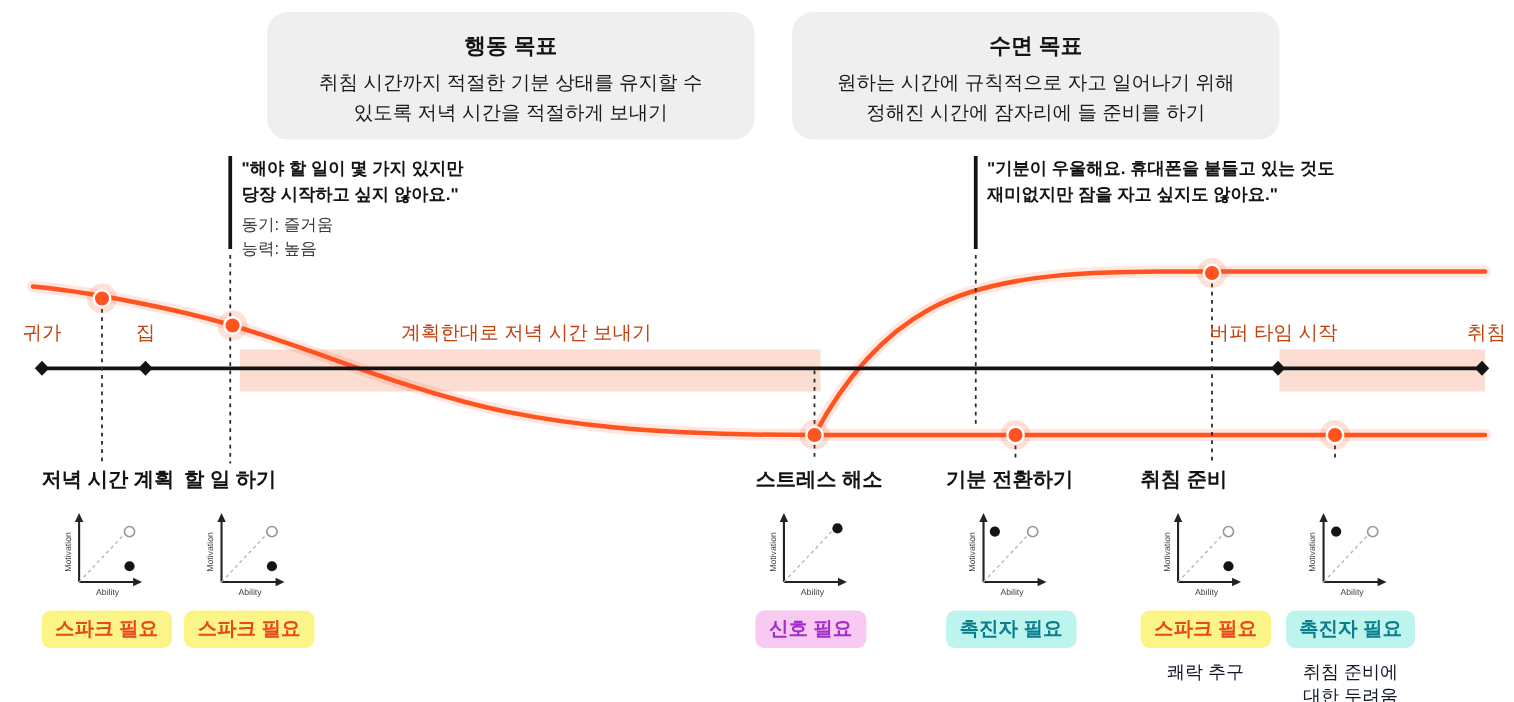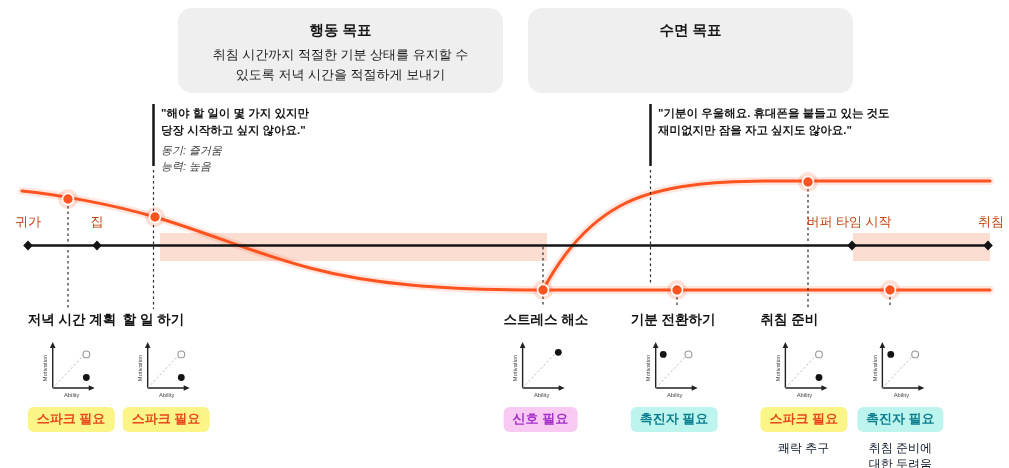--- a/index.html
+++ b/index.html
@@ -18,21 +18,21 @@
 
   
   .goal-box{position:absolute;top:8px;width:325px;height:85px;background:var(--goal-card-bg);
     border-radius:14px;text-align:center;box-sizing:border-box;padding:13px 14px 0;}
   .goal-title{font-size:14.5px;font-weight:bold;margin-bottom:5px;}
   .goal-body{font-size:13px;line-height:1.5;color:#1a1a1a;}
 
   
   .annotation{position:absolute;top:105px;}
   .quote{font-size:11.5px;font-weight:bold;line-height:1.45;color:#141414;}
-  .meta{font-size:11px;line-height:1.42;color:#3a3a3a;margin-top:5px;font-style:italic;}
+  .meta{font-size:11px;line-height:1.42;color:#3a3a3a;margin-top:5px;}
 
   
   .tl-label{position:absolute;top:213px;transform:translateX(-50%);font-size:13px;color:#c2410c;white-space:nowrap;}
 
   
   .station{position:absolute;top:311px;transform:translateX(-50%);display:flex;flex-direction:column;}
   .station-label{font-size:13.5px;font-weight:bold;white-space:nowrap;margin-bottom:9px;}
   .station-items{display:flex;flex-direction:row;gap:10px;}
   .station-item{display:flex;flex-direction:column;align-items:center;}
   .mini-chart{display:block;}
@@ -108,20 +108,21 @@
         <circle class="dot" cx="890" cy="290" r="5.5"></circle>
     </g>
   </svg>
 
   <div class="goal-box" style="left:178px;">
     <div class="goal-title">행동 목표</div>
     <div class="goal-body">취침 시간까지 적절한 기분 상태를 유지할 수 있도록 저녁 시간을 적절하게 보내기</div>
   </div>
   <div class="goal-box" style="left:528px;">
     <div class="goal-title">수면 목표</div>
+    <div class="goal-body">원하는 시간에 규칙적으로 자고 일어나기 위해 정해진 시간에 잠자리에 들 준비를 하기</div>
   </div>
 
   <div class="annotation" style="left:161px;">
     <div class="quote">
       <div>"해야 할 일이 몇 가지 있지만</div>
       <div>당장 시작하고 싶지 않아요."</div>
     </div>
     <div class="meta">
       <div>동기: 즐거움</div>
       <div>능력: 높음</div>
@@ -129,20 +130,21 @@
   </div>
   <div class="annotation" style="left:658px;">
     <div class="quote">
       <div>"기분이 우울해요. 휴대폰을 붙들고 있는 것도</div>
       <div>재미없지만 잠을 자고 싶지도 않아요."</div>
     </div>
   </div>
 
   <div class="tl-label" style="left:28px;">귀가</div>
   <div class="tl-label" style="left:97px;">집</div>
+  <div class="tl-label" style="left:351px;">계획한대로 저녁 시간 보내기</div>
   <div class="tl-label" style="left:849px;">버퍼 타임 시작</div>
   <div class="tl-label" style="left:991px;">취침</div>
 
   <div class="station" style="left:72px;">
     <div class="station-label">저녁 시간 계획</div>
     <div class="station-items">
       <div class="station-item">
         <svg class="mini-chart" width="60" height="64" viewBox="0 0 60 64">
             <line x1="12" y1="50" x2="12" y2="9" class="mc-axis"></line>
             <path d="M12 4 L9.2 10 L14.8 10 Z" class="mc-arrow"></path>

